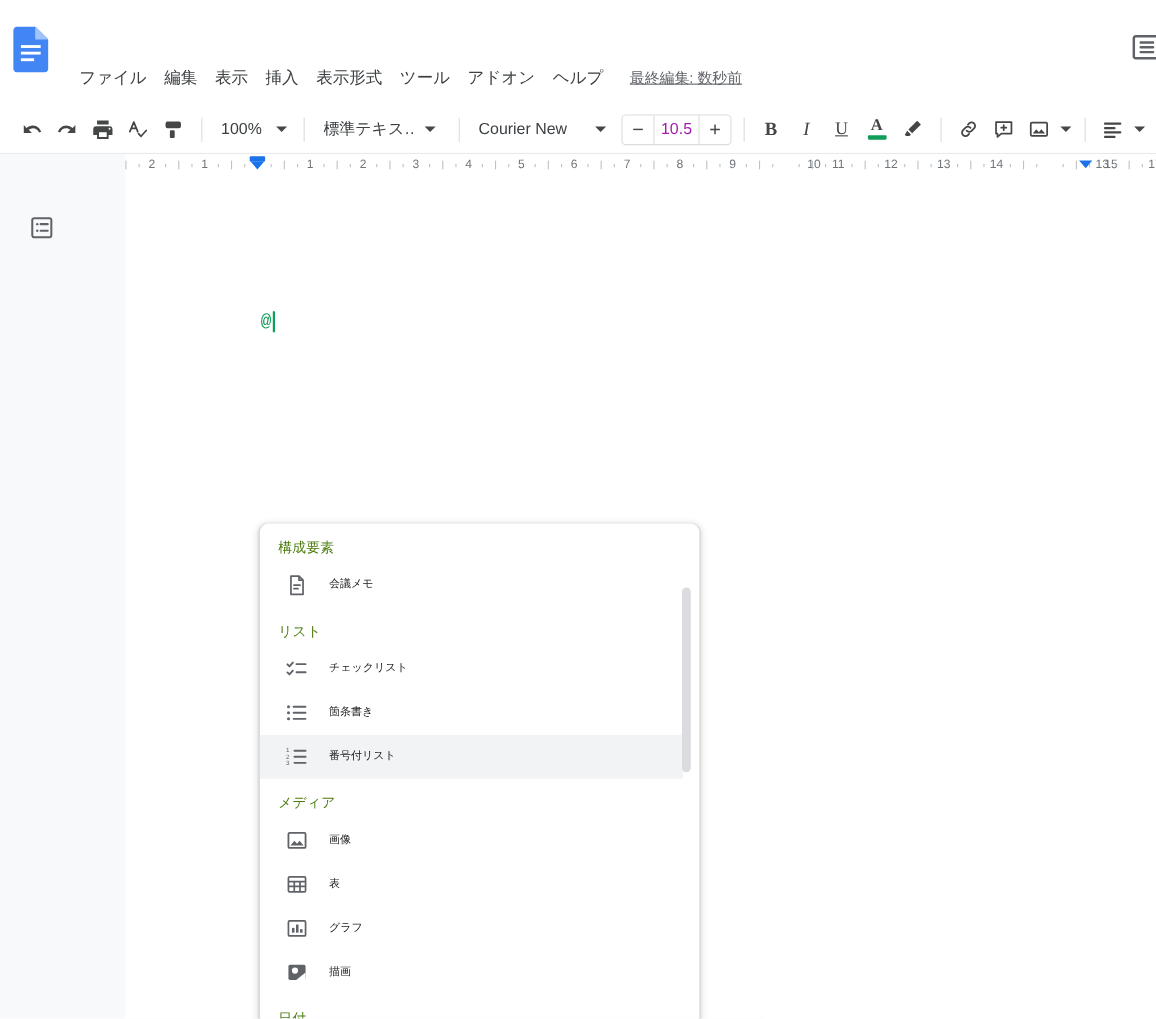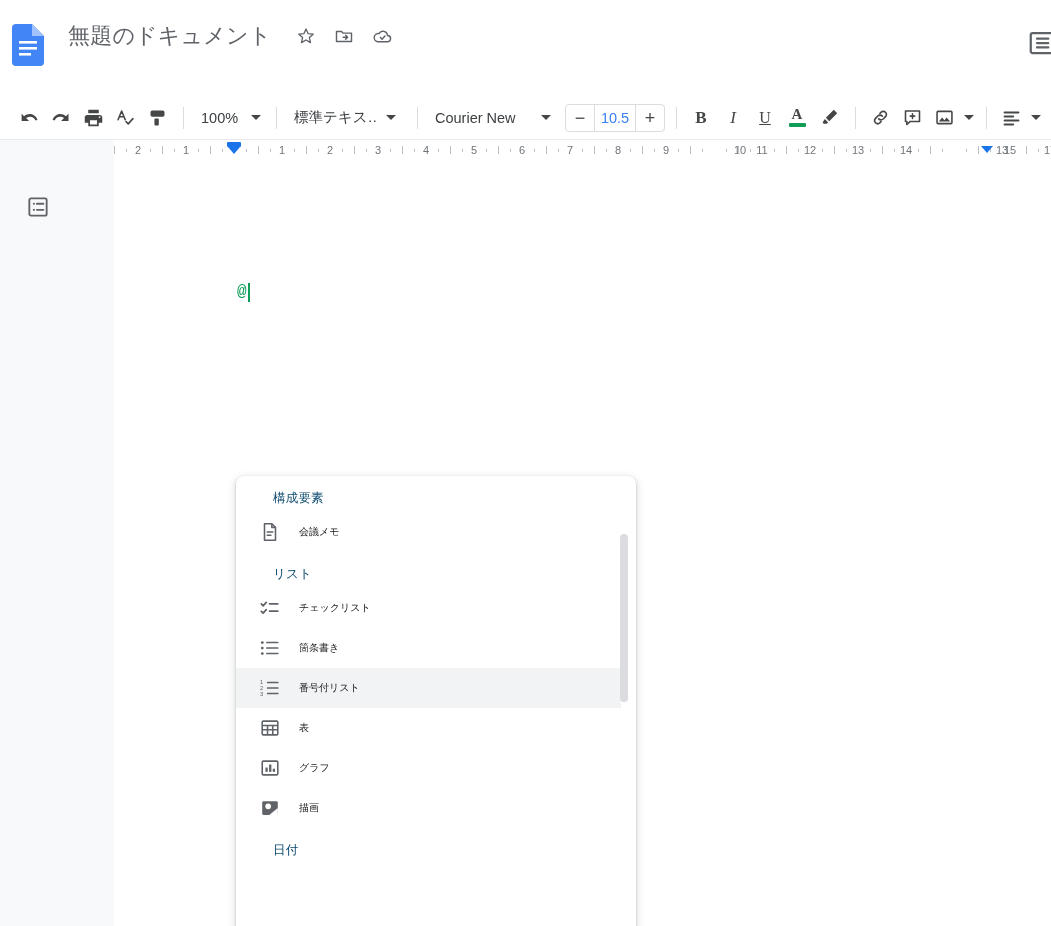--- a/index.html
+++ b/index.html
@@ -72,21 +72,21 @@
 
   .fontsize-group {
     display: flex; align-items: center; border: 1px solid #dadce0; border-radius: 4px;
     height: 28px; overflow: hidden; flex: none; margin: 0 2px;
   }
   .fs-btn {
     width: 28px; height: 28px; display: flex; align-items: center; justify-content: center;
     color: #444746; font-size: 18px; line-height: 1;
   }
   .fs-val {
-    width: 42px; text-align: center; font-size: 14.5px; color: #3b82f6;
+    width: 42px; text-align: center; font-size: 14.5px; color: #a21caf;
     border-left: 1px solid #dadce0; border-right: 1px solid #dadce0; height: 28px; line-height: 28px;
   }
 
   .tb-btn.bold  { font-size: 17px; font-weight: bold; font-family: "Liberation Serif", serif; }
   .tb-btn.ital  { font-size: 17px; font-style: italic; font-family: "Liberation Serif", serif; }
   .tb-btn.under { font-size: 16px; text-decoration: underline; font-family: "Liberation Serif", serif; }
   .textcolor-btn { position: relative; flex-direction: column; }
   .textcolor-btn .tc-a { font-size: 15px; font-weight: 700; line-height: 13px; font-family: "Liberation Serif", serif; }
   .textcolor-btn .tc-bar { width: 17px; height: 4px; margin-top: 2px; border-radius: 1px; }
   .tb-caret-btn { width: 16px; display: flex; align-items: center; justify-content: center; flex:none;}
@@ -135,23 +135,22 @@
 
   
   .dropdown {
     position: absolute; left: 236px; top: 316px; width: 400px; height: 590px;
     background: #fff; border-radius: 8px;
     box-shadow: 0 2px 6px 2px rgba(60,64,67,.15), 0 1px 2px 0 rgba(60,64,67,.3);
     overflow: hidden;
   }
   .dd-scroll { position: absolute; inset: 0; overflow: hidden; }
   .dd-section-label {
-    font-size: 12.5px; color: #0c4a6e; padding: 14px 0 6px 17px; line-height: 16px;
+    font-size: 12.5px; color: #4d7c0f; padding: 14px 0 6px 17px; line-height: 16px;
     letter-spacing: .2px;
-    margin-left: 20px;
   }
   .dd-item {
     display: flex; align-items: center; height: 40px; padding-left: 22px;
     width: 385px;
   }
   .dd-item.selected { background: #f1f3f4; }
   .dd-ic {
     width: 24px; height: 24px; display: flex; align-items: center; justify-content: center;
     color: #5f6368; flex: none; margin-right: 17px;
   }
@@ -173,43 +172,32 @@
     <div class="doc-logo">
       <svg width="32" height="42" viewBox="0 0 32 42">
         <path d="M4 0h16l12 12v26a4 4 0 0 1-4 4H4a4 4 0 0 1-4-4V4a4 4 0 0 1 4-4z" fill="#4285f4"></path>
         <path d="M20 0l12 12H20z" fill="#a1c2fa"></path>
         <rect x="7" y="17" width="18" height="2.6" fill="#fff"></rect>
         <rect x="7" y="23" width="18" height="2.6" fill="#fff"></rect>
         <rect x="7" y="29" width="12" height="2.6" fill="#fff"></rect>
       </svg>
     </div>
 
-    <div class="title-row">
-      <div class="doc-title">無題のドキュメント</div>
-      <div class="title-icons">
-        <div class="ticon">
-          <svg width="20" height="20" viewBox="0 0 24 24" fill="none" stroke="currentColor" stroke-width="1.6">
-            <path d="M12 3.6l2.55 5.6 6.05.62-4.5 4.1 1.25 5.98L12 16.8l-5.35 3.1 1.25-5.98-4.5-4.1 6.05-.62z" stroke-linejoin="round"></path>
-          </svg>
-        </div>
-        <div class="ticon">
-          <svg width="20" height="20" viewBox="0 0 24 24" fill="none" stroke="currentColor" stroke-width="1.7">
-            <path d="M3 6.5h6l1.8 2H21v10H3z" stroke-linejoin="round"></path>
-            <path d="M11 13.5h5M14 11l2.4 2.5L14 16" stroke-linecap="round" stroke-linejoin="round"></path>
-          </svg>
-        </div>
-        <div class="ticon">
-          <svg width="21" height="21" viewBox="0 0 24 24" fill="none" stroke="currentColor" stroke-width="1.6">
-            <path d="M6.5 18h11a3.6 3.6 0 0 0 .3-7.2A5.3 5.3 0 0 0 8 8.6 4.2 4.2 0 0 0 6.5 18z" stroke-linejoin="round"></path>
-            <path d="M9.6 13.2l1.9 1.9 3.3-3.6" stroke-linecap="round" stroke-linejoin="round"></path>
-          </svg>
-        </div>
-      </div>
-    </div>
-
+
+    <div class="menu-row">
+      <div class="menu-item">ファイル</div>
+      <div class="menu-item">編集</div>
+      <div class="menu-item">表示</div>
+      <div class="menu-item">挿入</div>
+      <div class="menu-item">表示形式</div>
+      <div class="menu-item">ツール</div>
+      <div class="menu-item">アドオン</div>
+      <div class="menu-item">ヘルプ</div>
+      <div class="last-edit">最終編集: 数秒前</div>
+    </div>
 
     <div class="header-right-icon">
       <svg width="30" height="30" viewBox="0 0 24 24" fill="none" stroke="#5f6368" stroke-width="1.8">
         <rect x="3" y="4" width="18" height="16" rx="1.4"></rect>
         <path d="M8 8.5h9M8 12h9M8 15.5h9" stroke-linecap="round"></path>
       </svg>
     </div>
   </div>
 
   <div class="toolbar">
@@ -471,20 +459,30 @@
             <span class="dd-ic">
               <svg width="22" height="22" viewBox="0 0 24 24" fill="none" stroke="currentColor" stroke-width="1.9">
                 <path d="M9.5 6h11M9.5 12h11M9.5 18h11" stroke-linecap="round"></path>
                 <text x="1" y="7.6" font-size="6.2" fill="currentColor" stroke="none" font-family="Liberation Sans, sans-serif">1</text>
                 <text x="1" y="14" font-size="6.2" fill="currentColor" stroke="none" font-family="Liberation Sans, sans-serif">2</text>
                 <text x="1" y="20.4" font-size="6.2" fill="currentColor" stroke="none" font-family="Liberation Sans, sans-serif">3</text>
               </svg>
             </span>
             <span class="dd-label">番号付リスト</span>
           </div>
+          <div class="dd-section-label">メディア</div>
+          <div class="dd-item">
+            <span class="dd-ic">
+              <svg width="22" height="22" viewBox="0 0 24 24" fill="none" stroke="currentColor" stroke-width="1.8">
+                <rect x="3.5" y="4.5" width="17" height="15" rx="1.3"></rect>
+                <path d="M5.6 17l3.8-4.6 2.6 3 2.5-3.1 4.1 4.7z" fill="currentColor" stroke="none"></path>
+              </svg>
+            </span>
+            <span class="dd-label">画像</span>
+          </div>
           <div class="dd-item">
             <span class="dd-ic">
               <svg width="22" height="22" viewBox="0 0 24 24" fill="none" stroke="currentColor" stroke-width="1.7">
                 <rect x="3.5" y="4.5" width="17" height="15" rx="1.2"></rect>
                 <path d="M3.5 9.2h17M3.5 14h17M9.3 9.2v10.3M15 9.2v10.3"></path>
               </svg>
             </span>
             <span class="dd-label">表</span>
           </div>
           <div class="dd-item">

